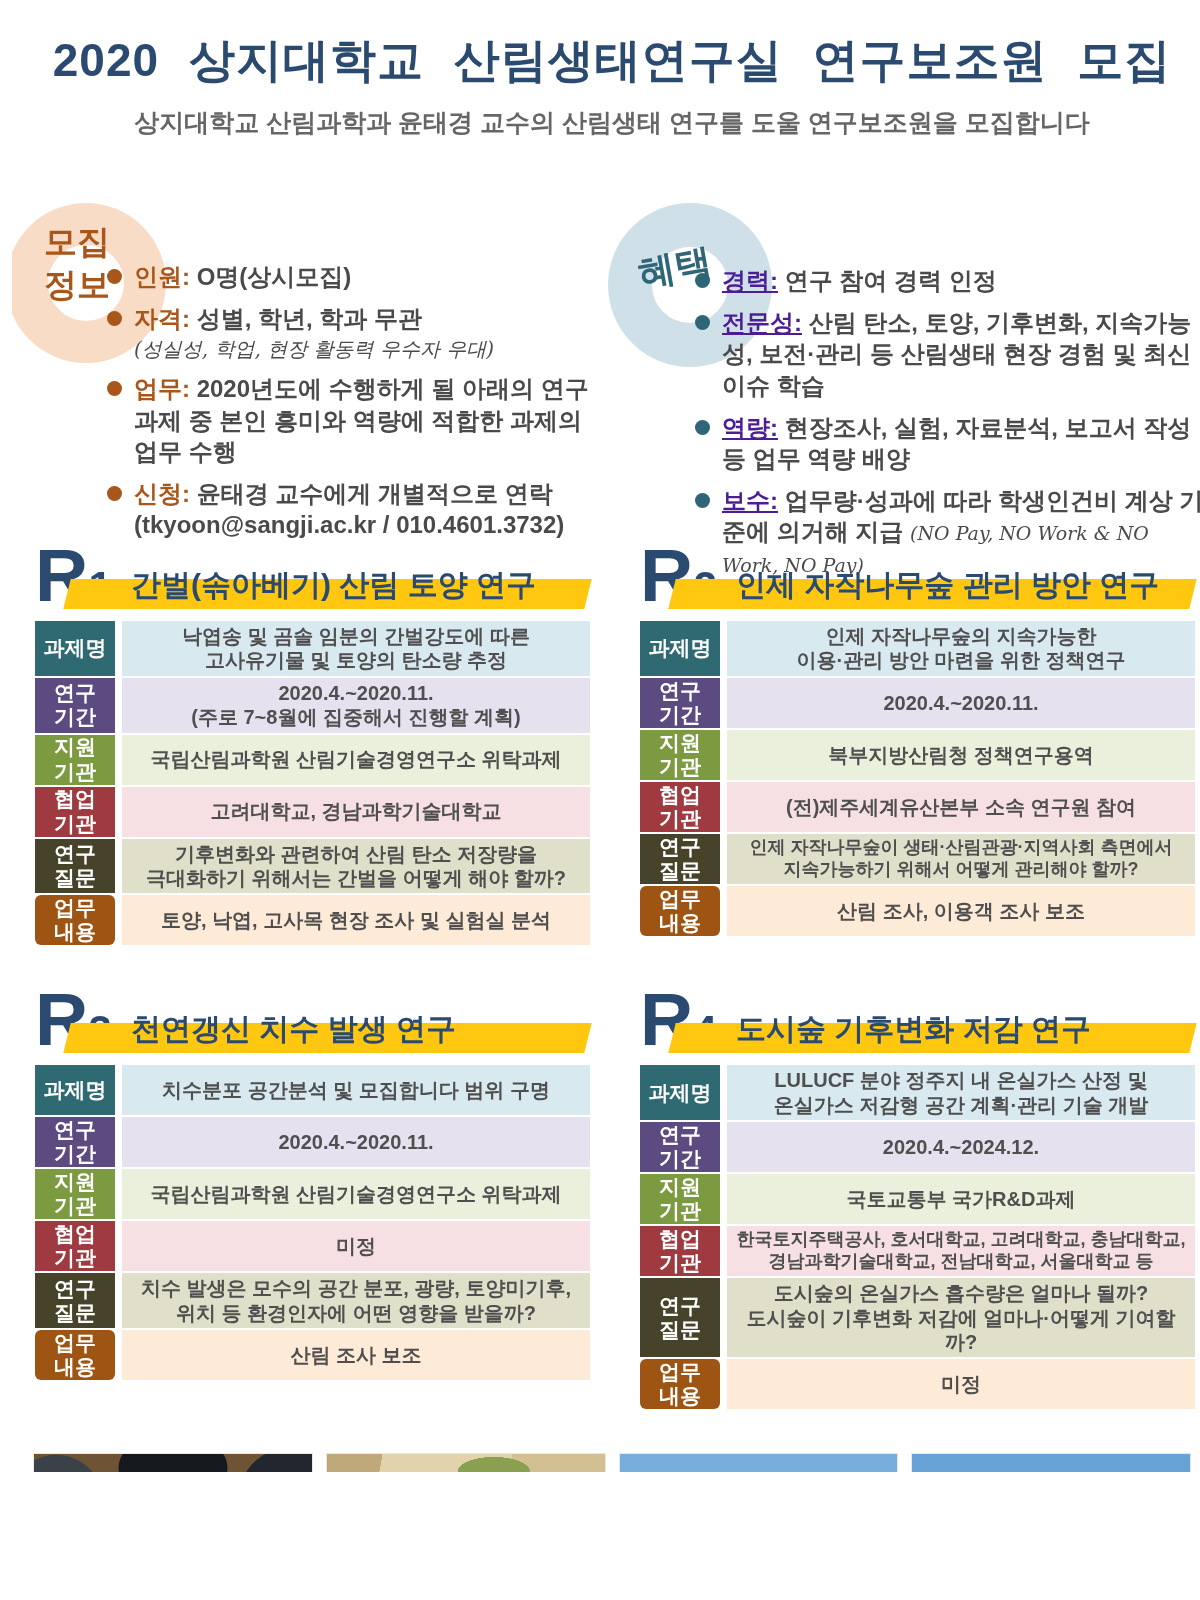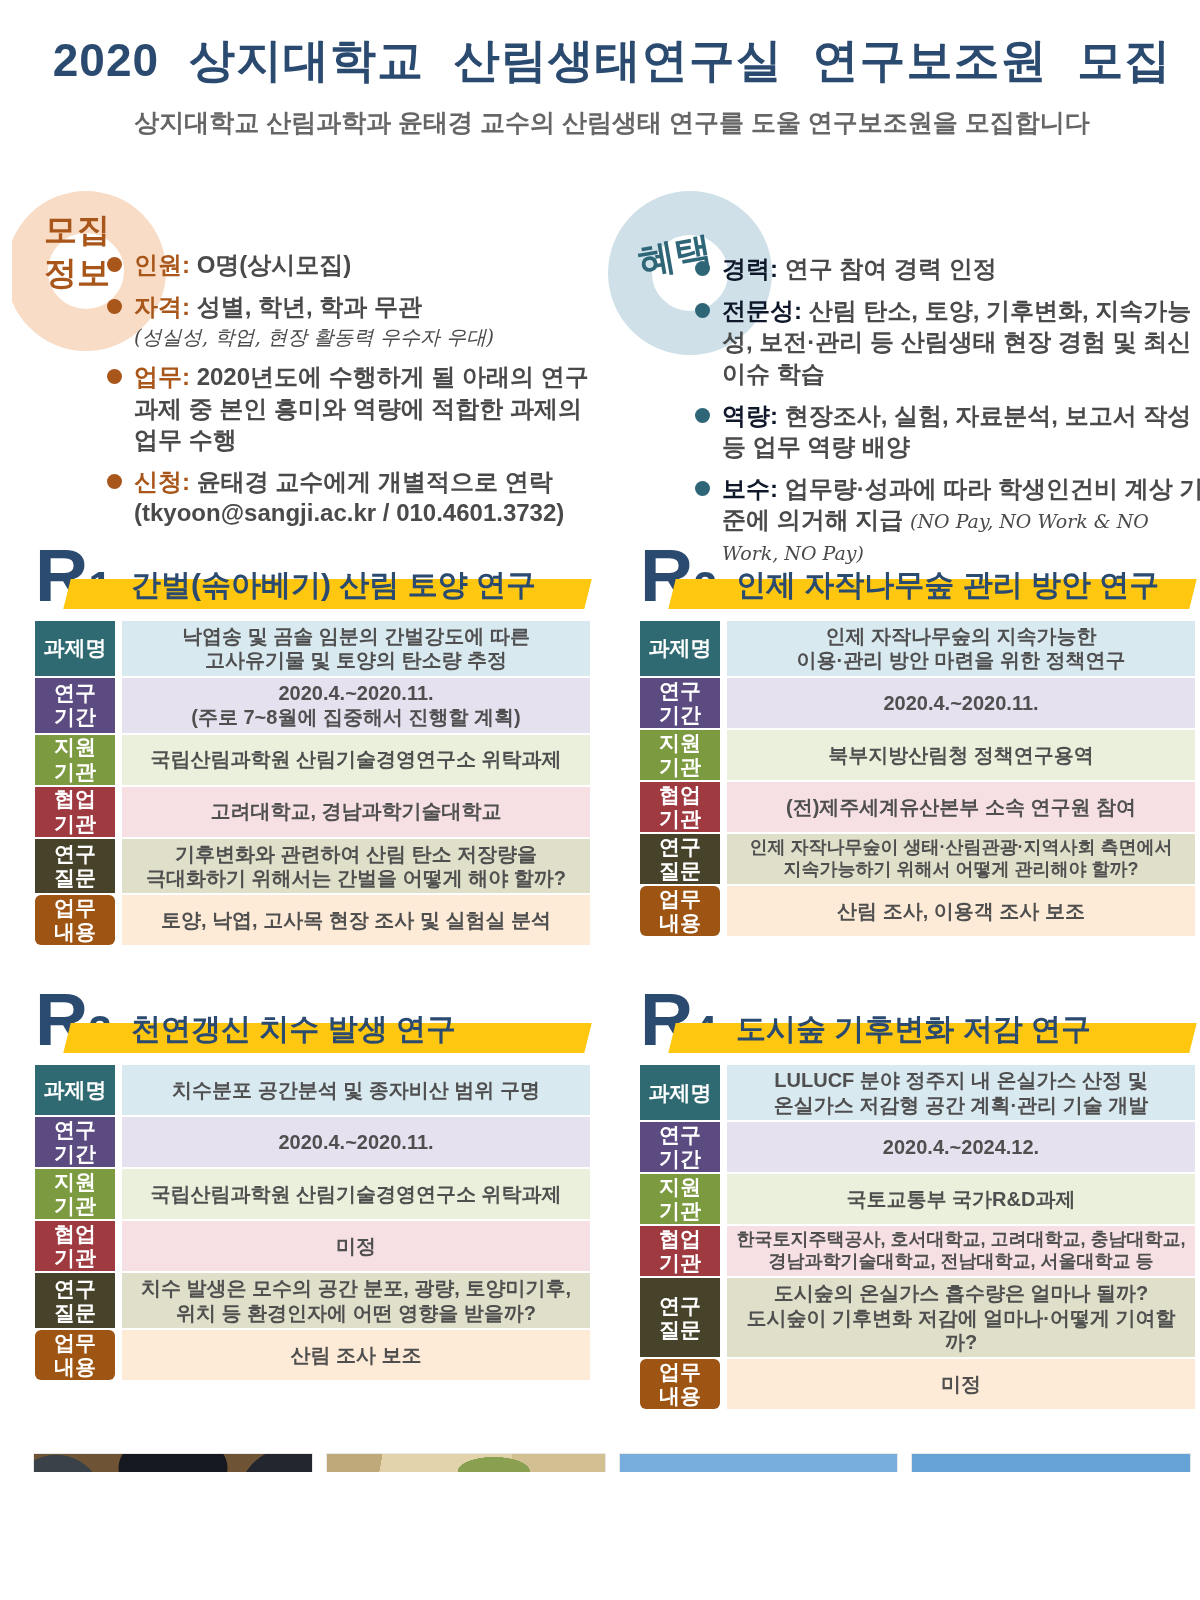--- a/index.html
+++ b/index.html
@@ -6,40 +6,40 @@
   .page{position:relative;width:1200px;height:1472px;background:#ffffff;overflow:hidden;
         font-family:"Liberation Sans","DejaVu Sans",sans-serif;margin-left:12px;}
 
   
   .poster-title{margin-top:30px;text-align:center;font-size:46px;font-weight:800;
                 color:#2b4a70;word-spacing:16px;letter-spacing:1px;}
   .poster-subtitle{margin-top:14px;text-align:center;font-size:25px;font-weight:700;color:#666666;}
 
   
   .info-wrap{position:relative;height:300px;margin-top:52px;}
-  .info-col{position:absolute;top:0;height:300px;}
+  .info-col{position:absolute;top:12px;height:300px;}
   .info-col.left{left:0;width:595px;}
   .info-col.right{left:598px;width:600px;}
   .donut{position:absolute;border-radius:50%;box-sizing:border-box;}
   .donut.peach{left:-6px;top:0;width:160px;height:160px;border:42px solid #f8dcc6;}
   .donut.blue{left:-2px;top:0;width:164px;height:164px;border:44px solid #cfe0e9;}
   .badge{position:absolute;font-weight:800;z-index:2;}
   .badge.recruit{left:32px;top:18px;font-size:33px;line-height:1.3;color:#a9561b;}
   .badge.benefit{left:28px;top:40px;font-size:37px;color:#2e6678;transform:rotate(-10deg);}
   .bullets{position:relative;z-index:1;list-style:none;padding:0;}
   .bullets.left-list{margin:58px 8px 0 95px;}
   .bullets.right-list{margin:62px 0 0 85px;}
   .bitem{display:flex;margin-bottom:11px;}
   .bdot{flex:none;width:15px;height:15px;border-radius:50%;margin:8px 12px 0 0;}
   .bdot.brown{background:#a9561b;}
   .bdot.teal{background:#2e6678;}
   .bcontent{font-size:24px;font-weight:700;color:#4a4a4a;line-height:1.3;}
   .blabel{font-weight:800;}
   .blabel.brown{color:#a9561b;}
-  .blabel.teal{color:#0f172a;}
+  .blabel.teal{color:#4c1d95;text-decoration:underline;}
   .hand{display:block;font-family:"DejaVu Serif","Liberation Serif",serif;
         font-style:italic;font-weight:400;font-size:20px;color:#4a4a4a;margin-top:2px;}
   .hand.inline{display:inline;font-size:19px;}
   .subline{display:block;font-weight:700;}
 
   
   .proj-grid{display:grid;grid-template-columns:555px 555px;column-gap:50px;row-gap:34px;
              margin:44px 22px 0 23px;}
   .proj-header{position:relative;height:74px;margin-bottom:12px;}
   .r-letter{position:absolute;left:0;bottom:-4px;font-size:74px;font-weight:800;color:#2b4a70;line-height:1;}
@@ -339,21 +339,21 @@
         <span class="hl-bar"></span>
         <span class="proj-title">천연갱신 치수 발생 연구</span>
       </div>
       <div class="ptable">
         <div class="prow">
           <div class="phead c0">
               <span>과제명</span>
               <span></span>
             </div>
           <div class="pbody b0">
-              <span>치수분포 공간분석 및 종자비산 범위 구명</span>
+              <span>치수분포 공간분석 및 모집합니다 범위 구명</span>
               <span></span>
             </div>
         </div>
         <div class="prow">
           <div class="phead c1">
               <span>연구</span>
               <span>기간</span>
             </div>
           <div class="pbody b1">
               <span>2020.4.~2020.11.</span>

